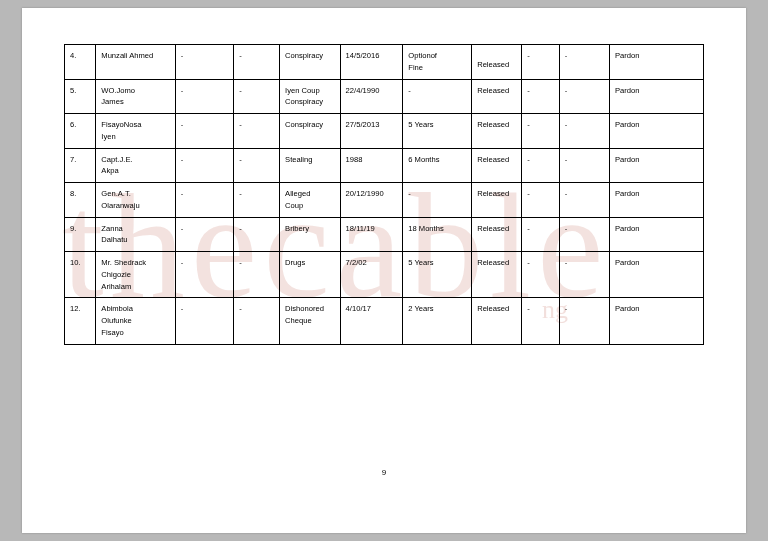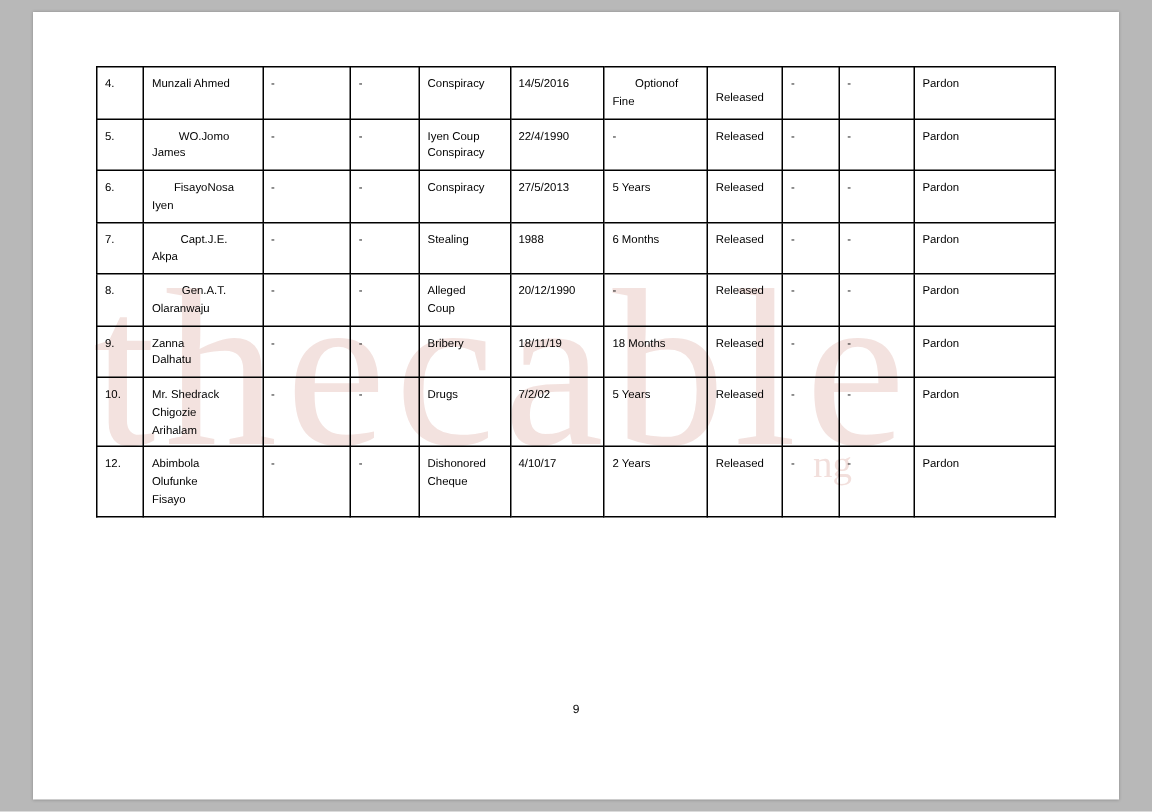--- a/index.html
+++ b/index.html
@@ -78,21 +78,21 @@
   .c-off    { width: 58px; }
   .c-date   { width: 60px; }
   .c-sent   { width: 66px; }
   .c-stat   { width: 48px; }
   .c-h      { width: 36px; }
   .c-i      { width: 48px; }
   .c-last   { width: 90px; }
 
   .justify-pair {
     display: flex;
-    justify-content: center;
+    justify-content: flex-start;
   }
   .stat-cell .stat-released {
     display: block;
     margin-top: 9px;
   }
   .stat-cell .stat-plain {
     display: block;
   }
   .page-number {
     position: absolute;

